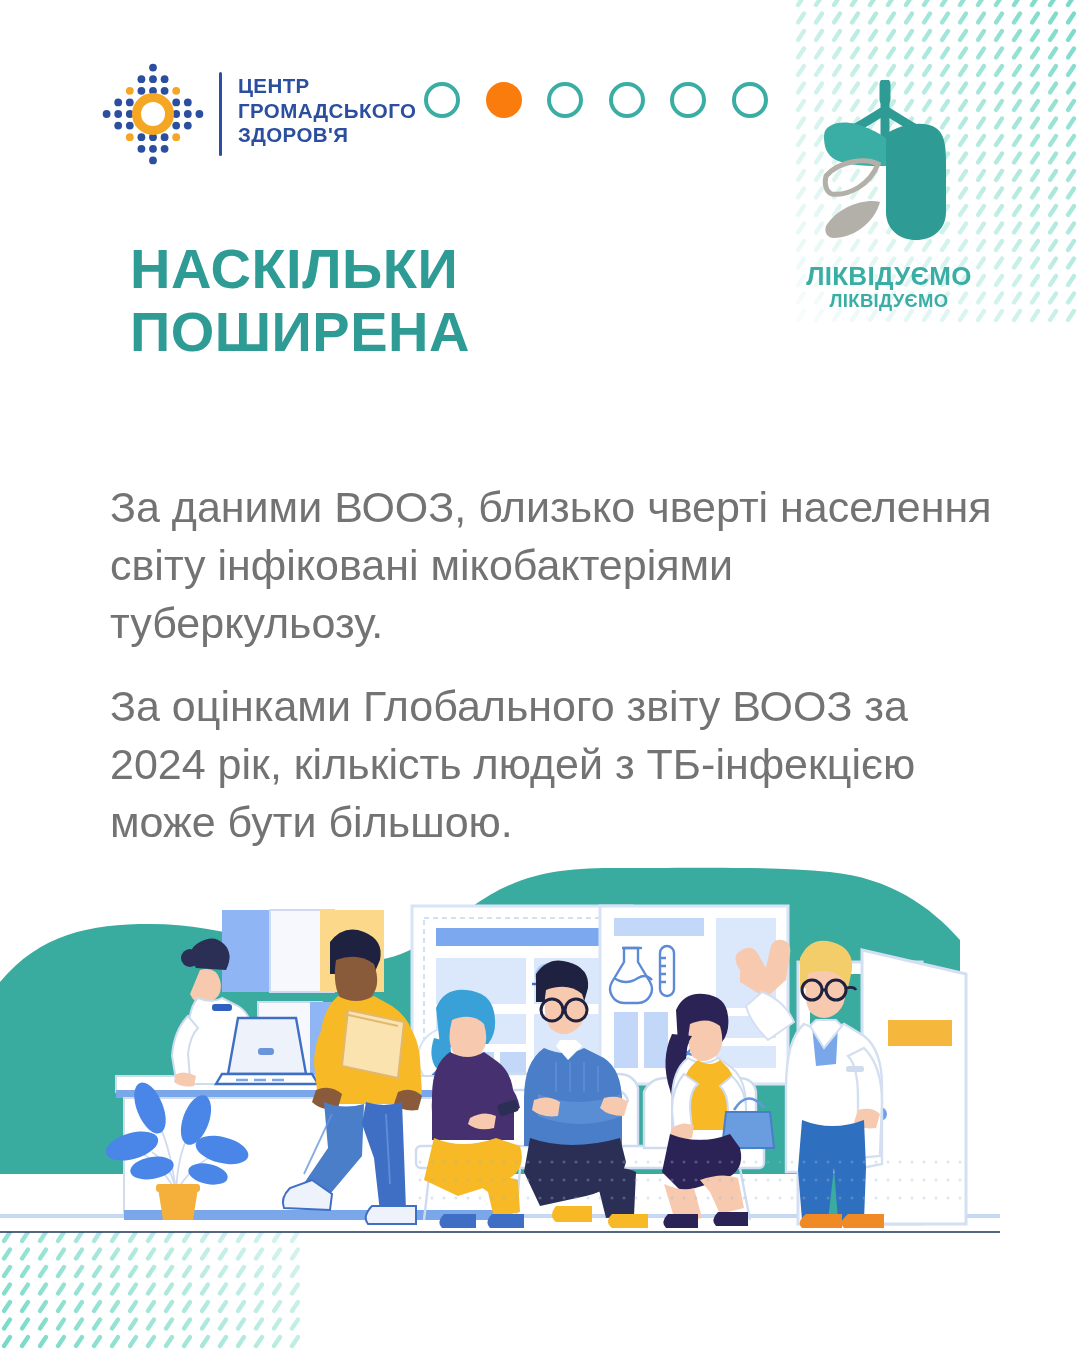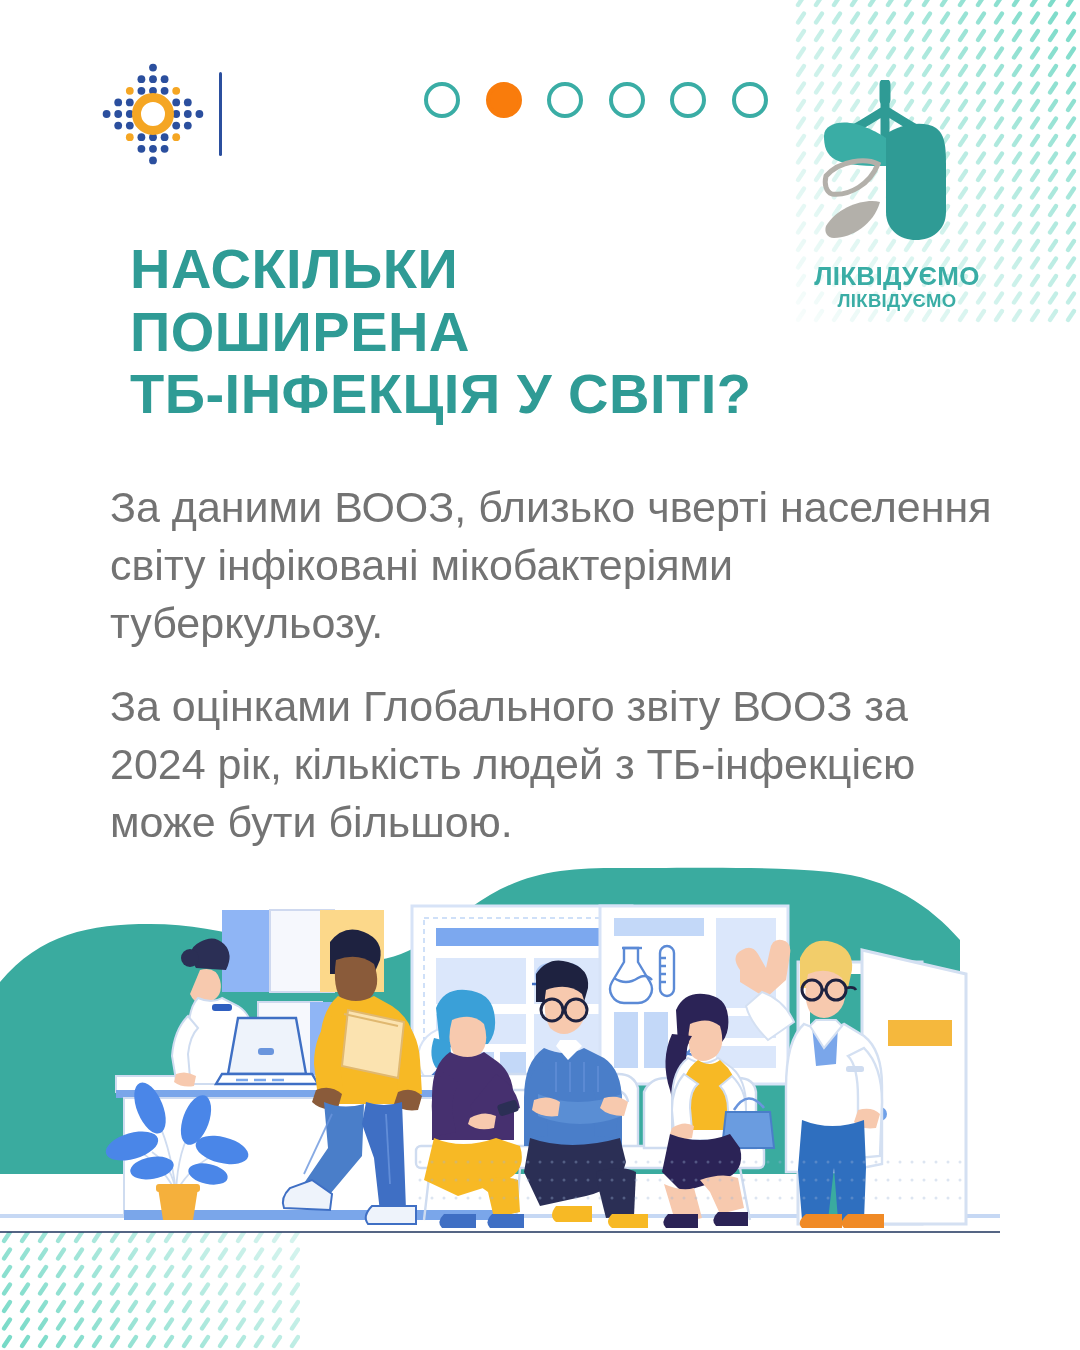--- a/index.html
+++ b/index.html
@@ -31,21 +31,21 @@
   }
 
   
   #pagination { position:absolute; left:424px; top:82px; display:flex; gap:25.5px; }
   .pdot { width:36px; height:36px; border-radius:50%; border:4px solid #3aada5; background:transparent; }
   .pdot.active { background:#f97c0c; border-color:#f97c0c; }
 
   
   #tb-logo { position:absolute; left:790px; top:80px; width:190px; height:235px; }
   #tb-logo-mark { position:absolute; left:22px; top:0; width:148px; height:180px; }
-  #tb-logo-text { position:absolute; left:12px; top:182px; width:190px; text-align:center; }
+  #tb-logo-text { position:absolute; left:4px; top:182px; width:190px; text-align:center; }
   #tb-logo-line1 { color:#3aada5; font-weight:bold; font-size:26px; letter-spacing:.3px; line-height:28px; }
   #tb-logo-line2 { color:#3aada5; font-weight:bold; font-size:18.5px; letter-spacing:.3px; line-height:22px; }
 
   
   #heading {
     position:absolute; left:130px; top:238px; width:760px;
     color:#2f9b95; font-weight:bold; font-size:56px;
     line-height:62.5px; letter-spacing:.5px;
   }
   #heading .hl { display:block; }
@@ -690,20 +690,25 @@
         <circle cx="40.4" cy="86.8" r="3.9" fill="#2b4f9e"></circle>
         <circle cx="52.0" cy="86.8" r="3.9" fill="#2b4f9e"></circle>
         <circle cx="63.6" cy="86.8" r="3.9" fill="#2b4f9e"></circle>
         <circle cx="52.0" cy="98.4" r="3.9" fill="#2b4f9e"></circle>
       </g>
     <circle cx="52" cy="52" r="16.5" fill="none" stroke="#f5a623" stroke-width="9"></circle>
   </svg>
 
   <div class="logo-divider"></div>
 
+  <div id="cph-wordmark">
+    <div>ЦЕНТР</div>
+    <div>ГРОМАДСЬКОГО</div>
+    <div>ЗДОРОВ'Я</div>
+  </div>
 
   <div id="pagination">
     <span class="pdot"></span>
     <span class="pdot active"></span>
     <span class="pdot"></span>
     <span class="pdot"></span>
     <span class="pdot"></span>
     <span class="pdot"></span>
   </div>
 
@@ -724,21 +729,20 @@
     <div id="tb-logo-text">
       <div id="tb-logo-line1">ЛІКВІДУЄМО</div>
       <div id="tb-logo-line2">ЛІКВІДУЄМО</div>
     </div>
   </div>
 </div>
 
 <h1 id="heading">
   <span class="hl">НАСКІЛЬКИ</span>
   <span class="hl">ПОШИРЕНА</span>
-  <span class="hl">ТБ-ІНФЕКЦІЯ У СВІТІ?</span>
 </h1>
 
 <div id="body-copy">
   <p class="para">За даними ВООЗ, близько чверті населення світу інфіковані мікобактеріями туберкульозу.</p>
   <p class="para">За оцінками Глобального звіту ВООЗ за 2024 рік, кількість людей з ТБ-інфекцією може бути більшою.</p>
 </div>
 
 <svg id="illustration" viewBox="0 0 1000 378">
   <defs>
     <clipPath id="clipScene">

